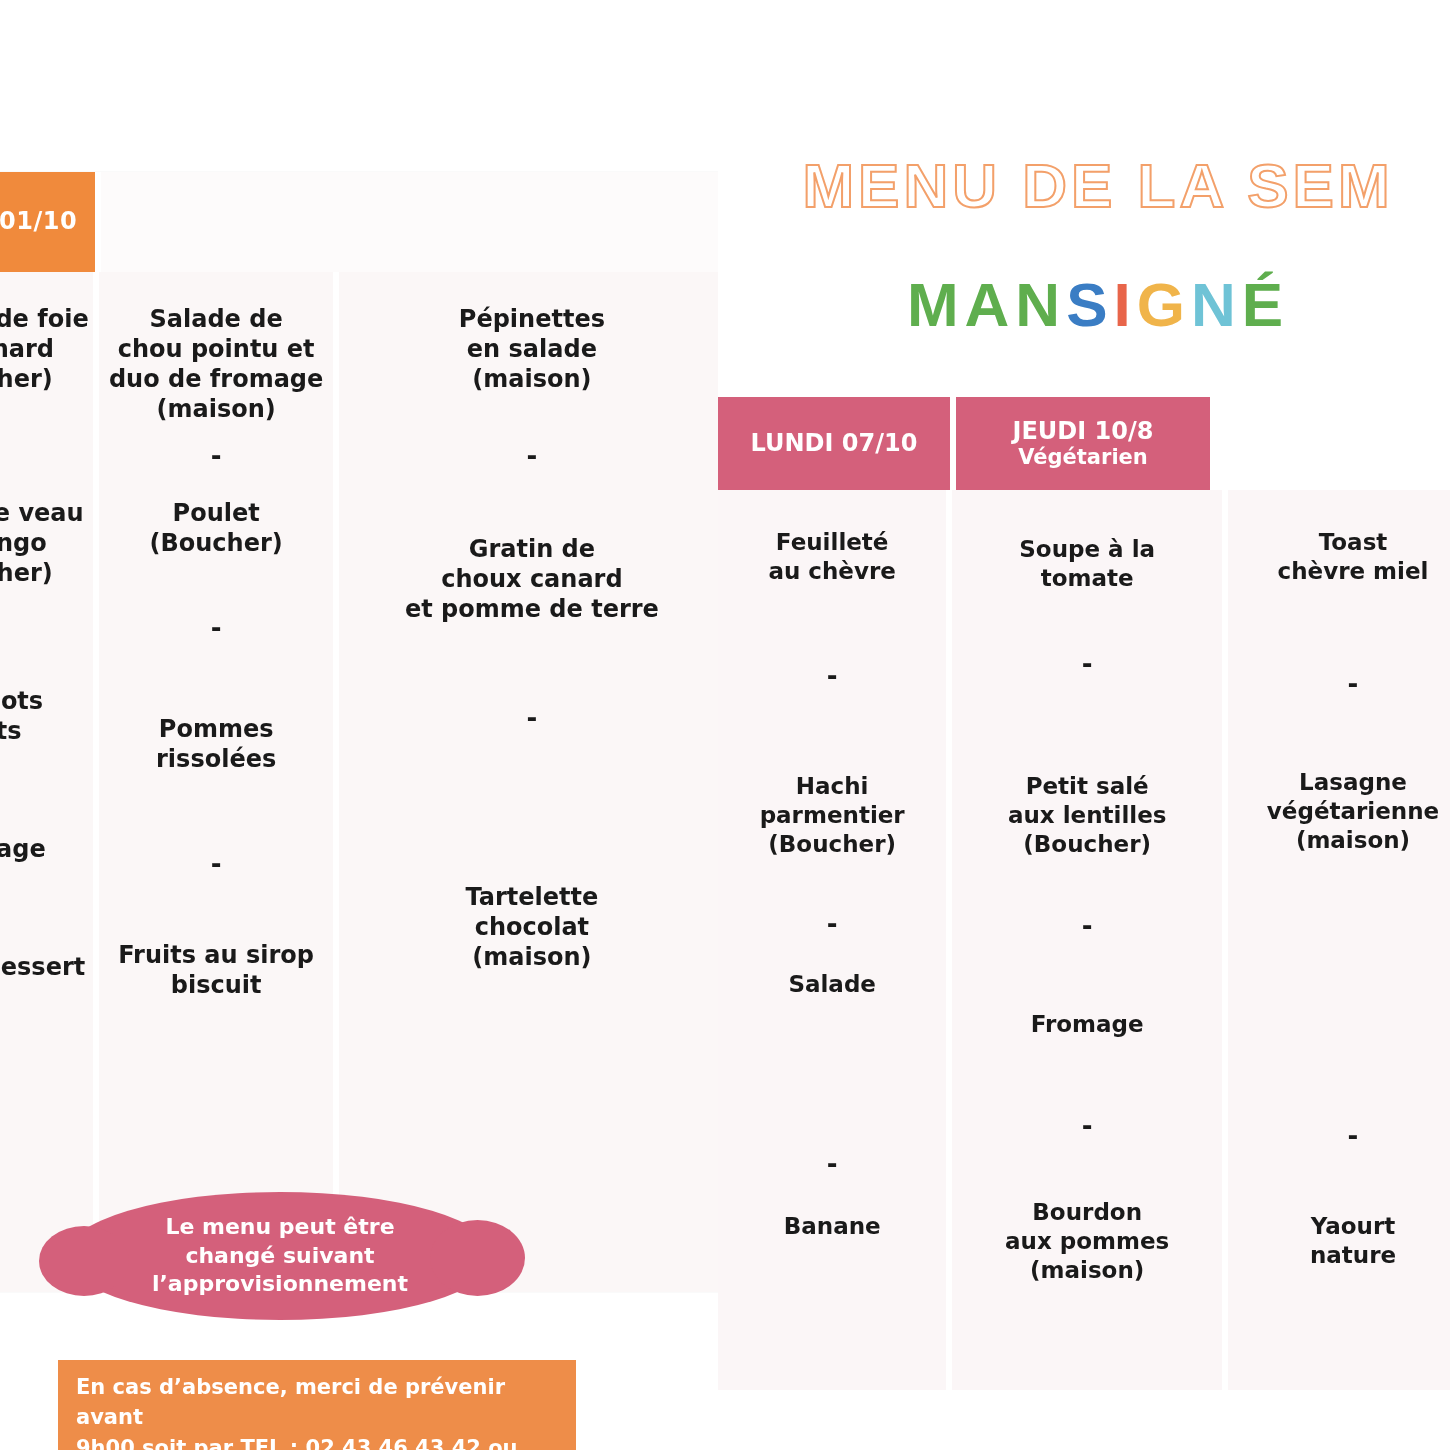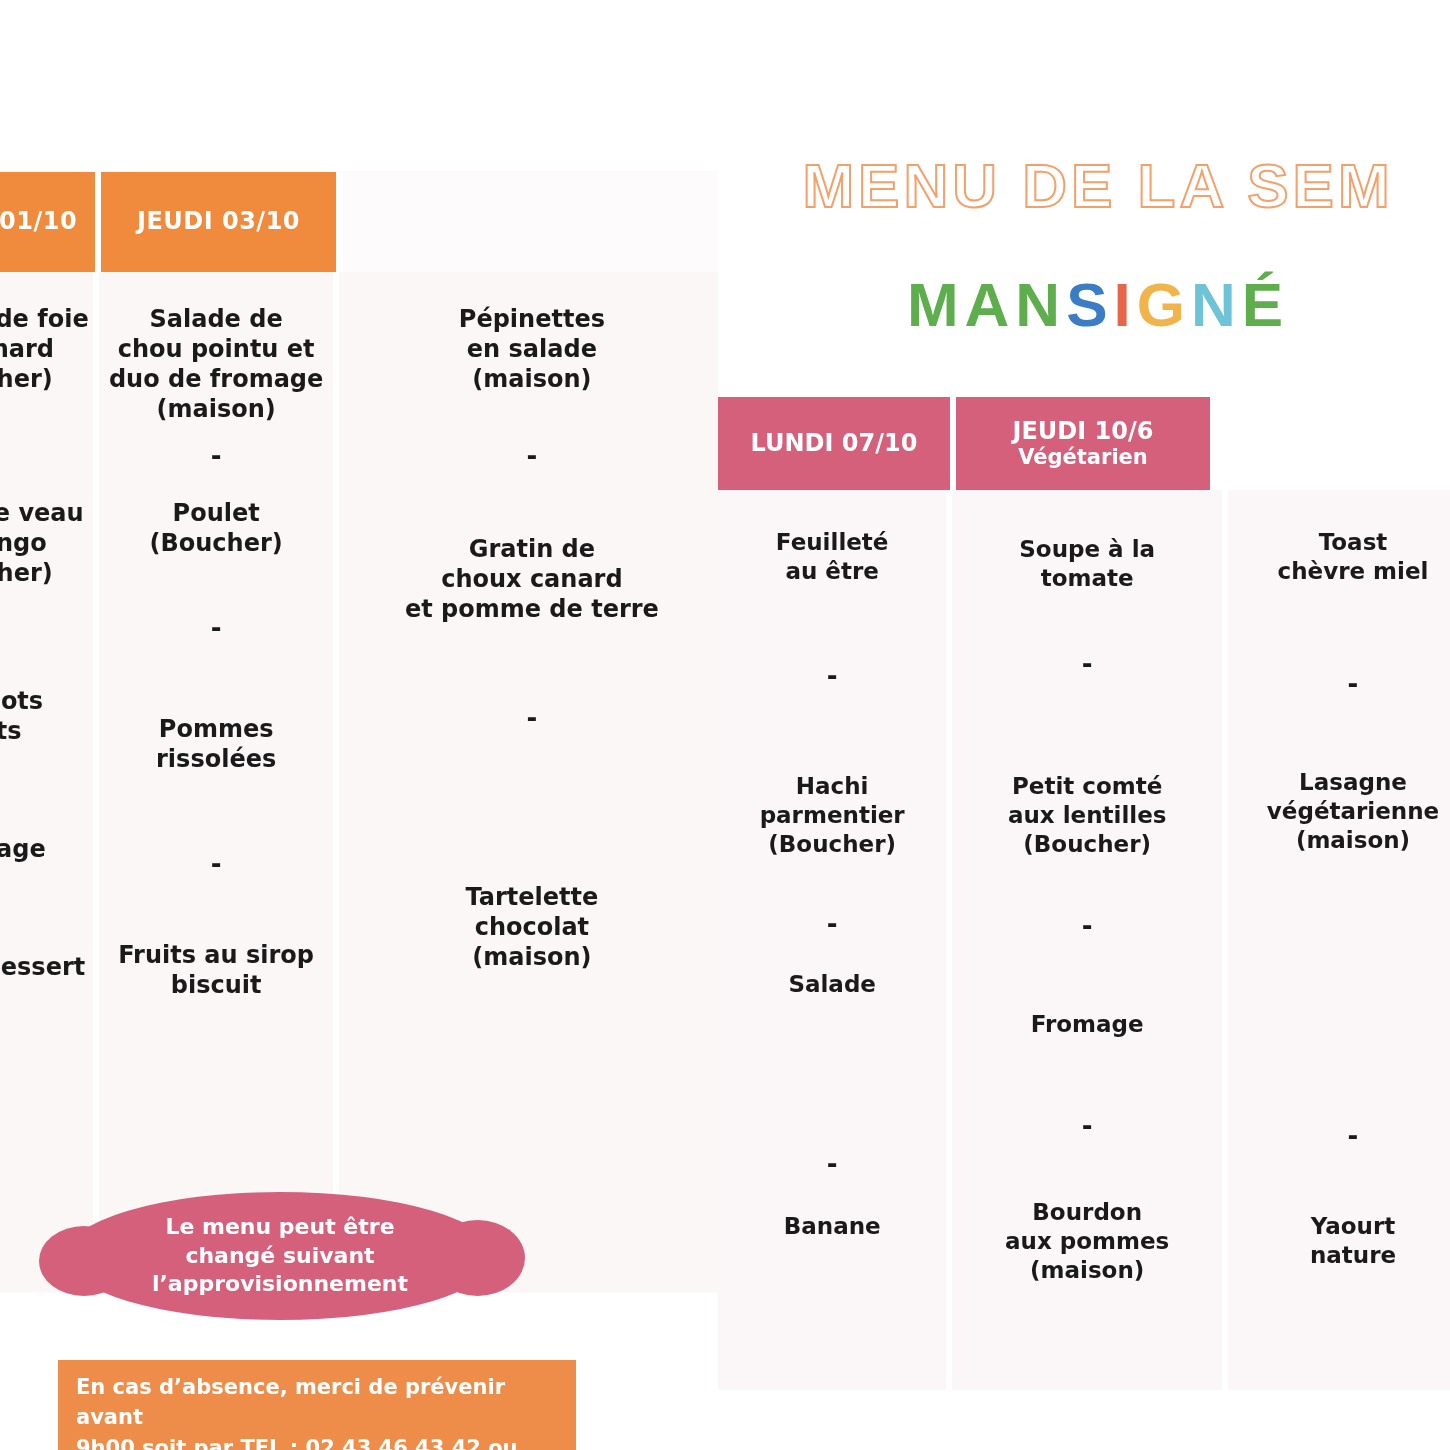--- a/index.html
+++ b/index.html
@@ -200,23 +200,20 @@
   }
 </style>
 </head>
 <body>
 
 <div id="sheet-left">
 
   <div id="left-header-row">
     <div class="hdr-orange" style="width:215px">
       <div>MARDI 01/10</div>
-    </div>
-    <div class="hdr-orange" style="width:235px">
-      <div>JEUDI  03/10</div>
     </div>
   </div>
 
   <div id="left-body">
 
     <div class="col-left" style="width:215px">
       <div class="cell" style="top:32px">Mousse de foie
 de canard
 (boucher)</div>
       <div class="dash" style="top:170px">-</div>
@@ -295,45 +292,45 @@
   <div id="title-block">
     <div id="title-line1">MENU DE LA SEM</div>
     <div id="title-line2"><span style="color: rgb(95, 174, 78);">M</span><span style="color: rgb(95, 174, 78);">A</span><span style="color: rgb(95, 174, 78);">N</span><span style="color: rgb(58, 125, 196);">S</span><span style="color: rgb(232, 101, 74);">I</span><span style="color: rgb(240, 180, 74);">G</span><span style="color: rgb(111, 195, 214);">N</span><span style="color: rgb(95, 174, 78);">É</span></div>
   </div>
 
   <div id="right-header-row">
     <div class="hdr-pink" style="width:232px">
       <div>LUNDI 07/10</div>
     </div>
     <div class="hdr-pink" style="width:254px;border-right:none">
-      <div>JEUDI 10/6</div>
+      <div>JEUDI 10/8</div>
       <div class="sub">Végétarien</div>
     </div>
   </div>
 
   <div id="right-body">
 
     <div class="col-right" style="width:232px">
       <div class="cell" style="top:38px">Feuilleté
-au être</div>
+au chèvre</div>
       <div class="dash" style="top:170px">-</div>
       <div class="cell" style="top:282px">Hachi
 parmentier
 (Boucher)</div>
       <div class="dash" style="top:418px">-</div>
       <div class="cell" style="top:480px">Salade</div>
       <div class="dash" style="top:658px">-</div>
       <div class="cell" style="top:722px">Banane</div>
     </div>
 
     <div class="col-right" style="width:274px">
       <div class="cell" style="top:45px">Soupe à la
 tomate</div>
       <div class="dash" style="top:158px">-</div>
-      <div class="cell" style="top:282px">Petit comté
+      <div class="cell" style="top:282px">Petit salé
 aux lentilles
 (Boucher)</div>
       <div class="dash" style="top:420px">-</div>
       <div class="cell" style="top:520px">Fromage</div>
       <div class="dash" style="top:620px">-</div>
       <div class="cell" style="top:708px">Bourdon
 aux pommes
 (maison)</div>
     </div>
 

